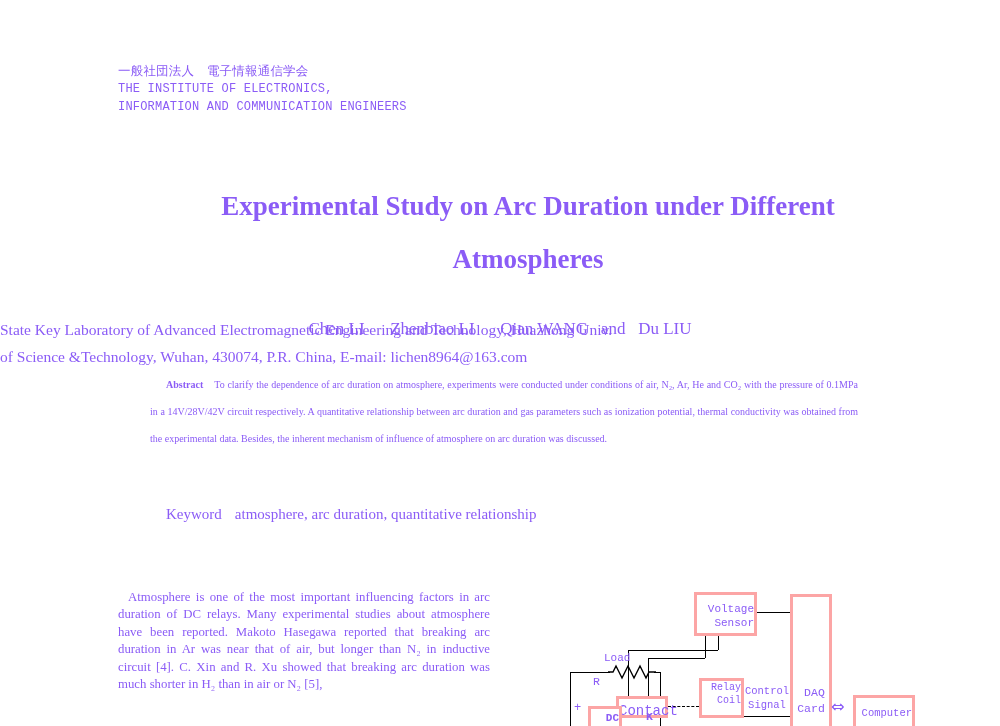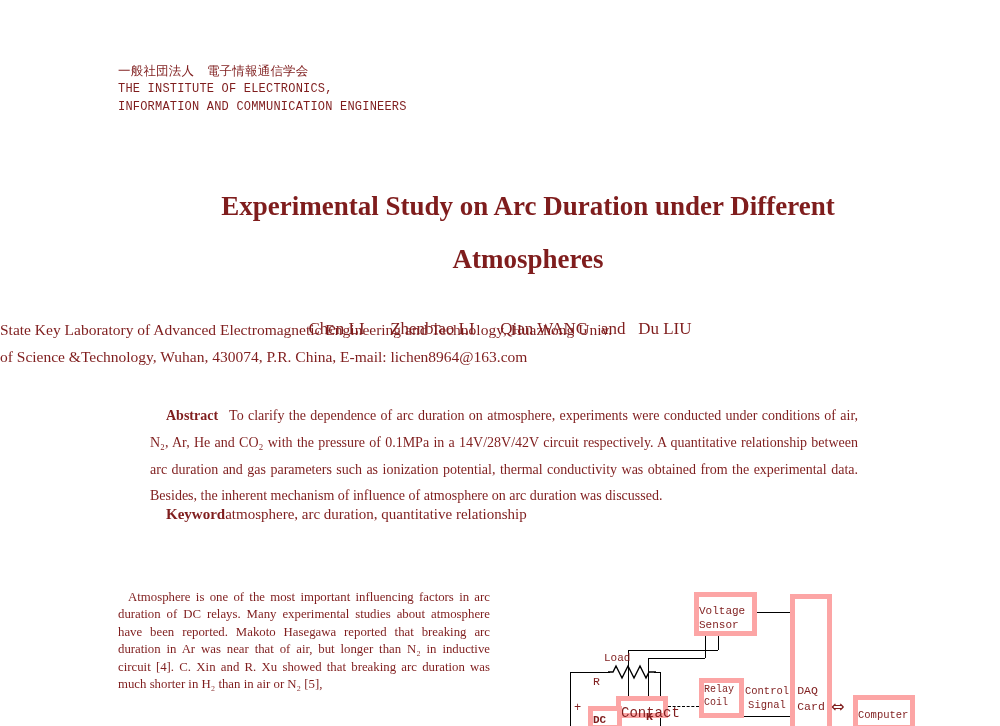--- a/index.html
+++ b/index.html
@@ -1,18 +1,18 @@
 <!DOCTYPE html>
 <html><head>
 <meta charset="utf-8">
 <style>
   html,body { margin:0; padding:0; background:#ffffff; }
   .page {
     position:relative; width:1000px; height:726px; overflow:hidden;
-    background:#ffffff; color:#7f1d1d;
+    background:#ffffff; color:#8b5cf6;
     font-family:"Liberation Serif", serif;
   }
   .prelines { white-space:pre-line; }
   .presp { white-space:pre;margin-top:30px; }
 
   
   .hdr { position:absolute; top:62px; font-family:"Liberation Mono", monospace;
          font-size:12px; line-height:18px; letter-spacing:0.2px; }
   .hdr-left { left:118px; }
   .hdr-right { left:680px; }
@@ -21,37 +21,37 @@
   
   .title { position:absolute; top:180px; left:0; width:100%; text-align:center;
            font-size:27px; font-weight:bold; line-height:53px;padding-left:28px; }
   .authors { position:absolute; top:289px; left:0; width:100%; text-align:center;
              font-size:17px; }
   .affiliation { position:absolute; top:316px; left:0; width:100%; 
                  font-size:15.5px; line-height:27px; }
 
   
   .abstract { position:absolute; top:372px; left:150px; width:708px;
-              font-size:14px; line-height:26.8px; text-align:justify; text-indent:16px;margin-top:31px; }
+              font-size:10px; line-height:26.8px; text-align:justify; text-indent:16px; }
   .abstract .lbl { font-weight:bold; margin-right:11px; }
   .keyword { position:absolute; top:506px; left:150px; width:708px;
              font-size:15px; text-indent:16px; }
-  .keyword .lbl { font-weight:bold; }
+  .keyword .lbl { font-weight:normal; margin-right:13px; }
 
   
   .intro { position:absolute; top:583px; left:118px; width:372px; }
   .intro h2 { margin:0; font-size:14.5px; font-weight:bold; white-space:pre; }
   .intro p { margin:6px 0 0 0; font-size:12.8px; line-height:17.4px;
              text-align:justify; text-indent:10px; }
 
   
   .wire { position:absolute; background:#000; z-index:1; }
   .wire.dashed { background:none; border-top:1px dashed #000; height:0; }
-  .box { position:absolute; border:5px solid #fca5a5; background:#fff; box-sizing:border-box;
-         font-family:"Liberation Mono", monospace; text-align:left;
+  .box { position:absolute; border:3px solid #fca5a5; background:#fff; box-sizing:border-box;
+         font-family:"Liberation Mono", monospace; text-align:right;
          white-space:pre-line; z-index:2; }
   .dlabel { position:absolute; font-family:"Liberation Mono", monospace;
             white-space:pre-line; z-index:3; }
   .resistor { position:absolute; z-index:2; }
   .linkarrow { position:absolute; left:831px; top:697px; font-size:16px; z-index:3;
                font-family:"DejaVu Sans", sans-serif; }
 
   .vs-box      { left:694px; top:592px; width:63px;  height:44px;  font-size:11px;   padding-top:7px; line-height:14px; }
   .relay-box   { left:699px; top:678px; width:45px;  height:40px;  font-size:10px; line-height:13px; }
   .contact-box { left:616px; top:696px; width:52px;  height:22px;  font-size:14px;   padding-top:4px; }

